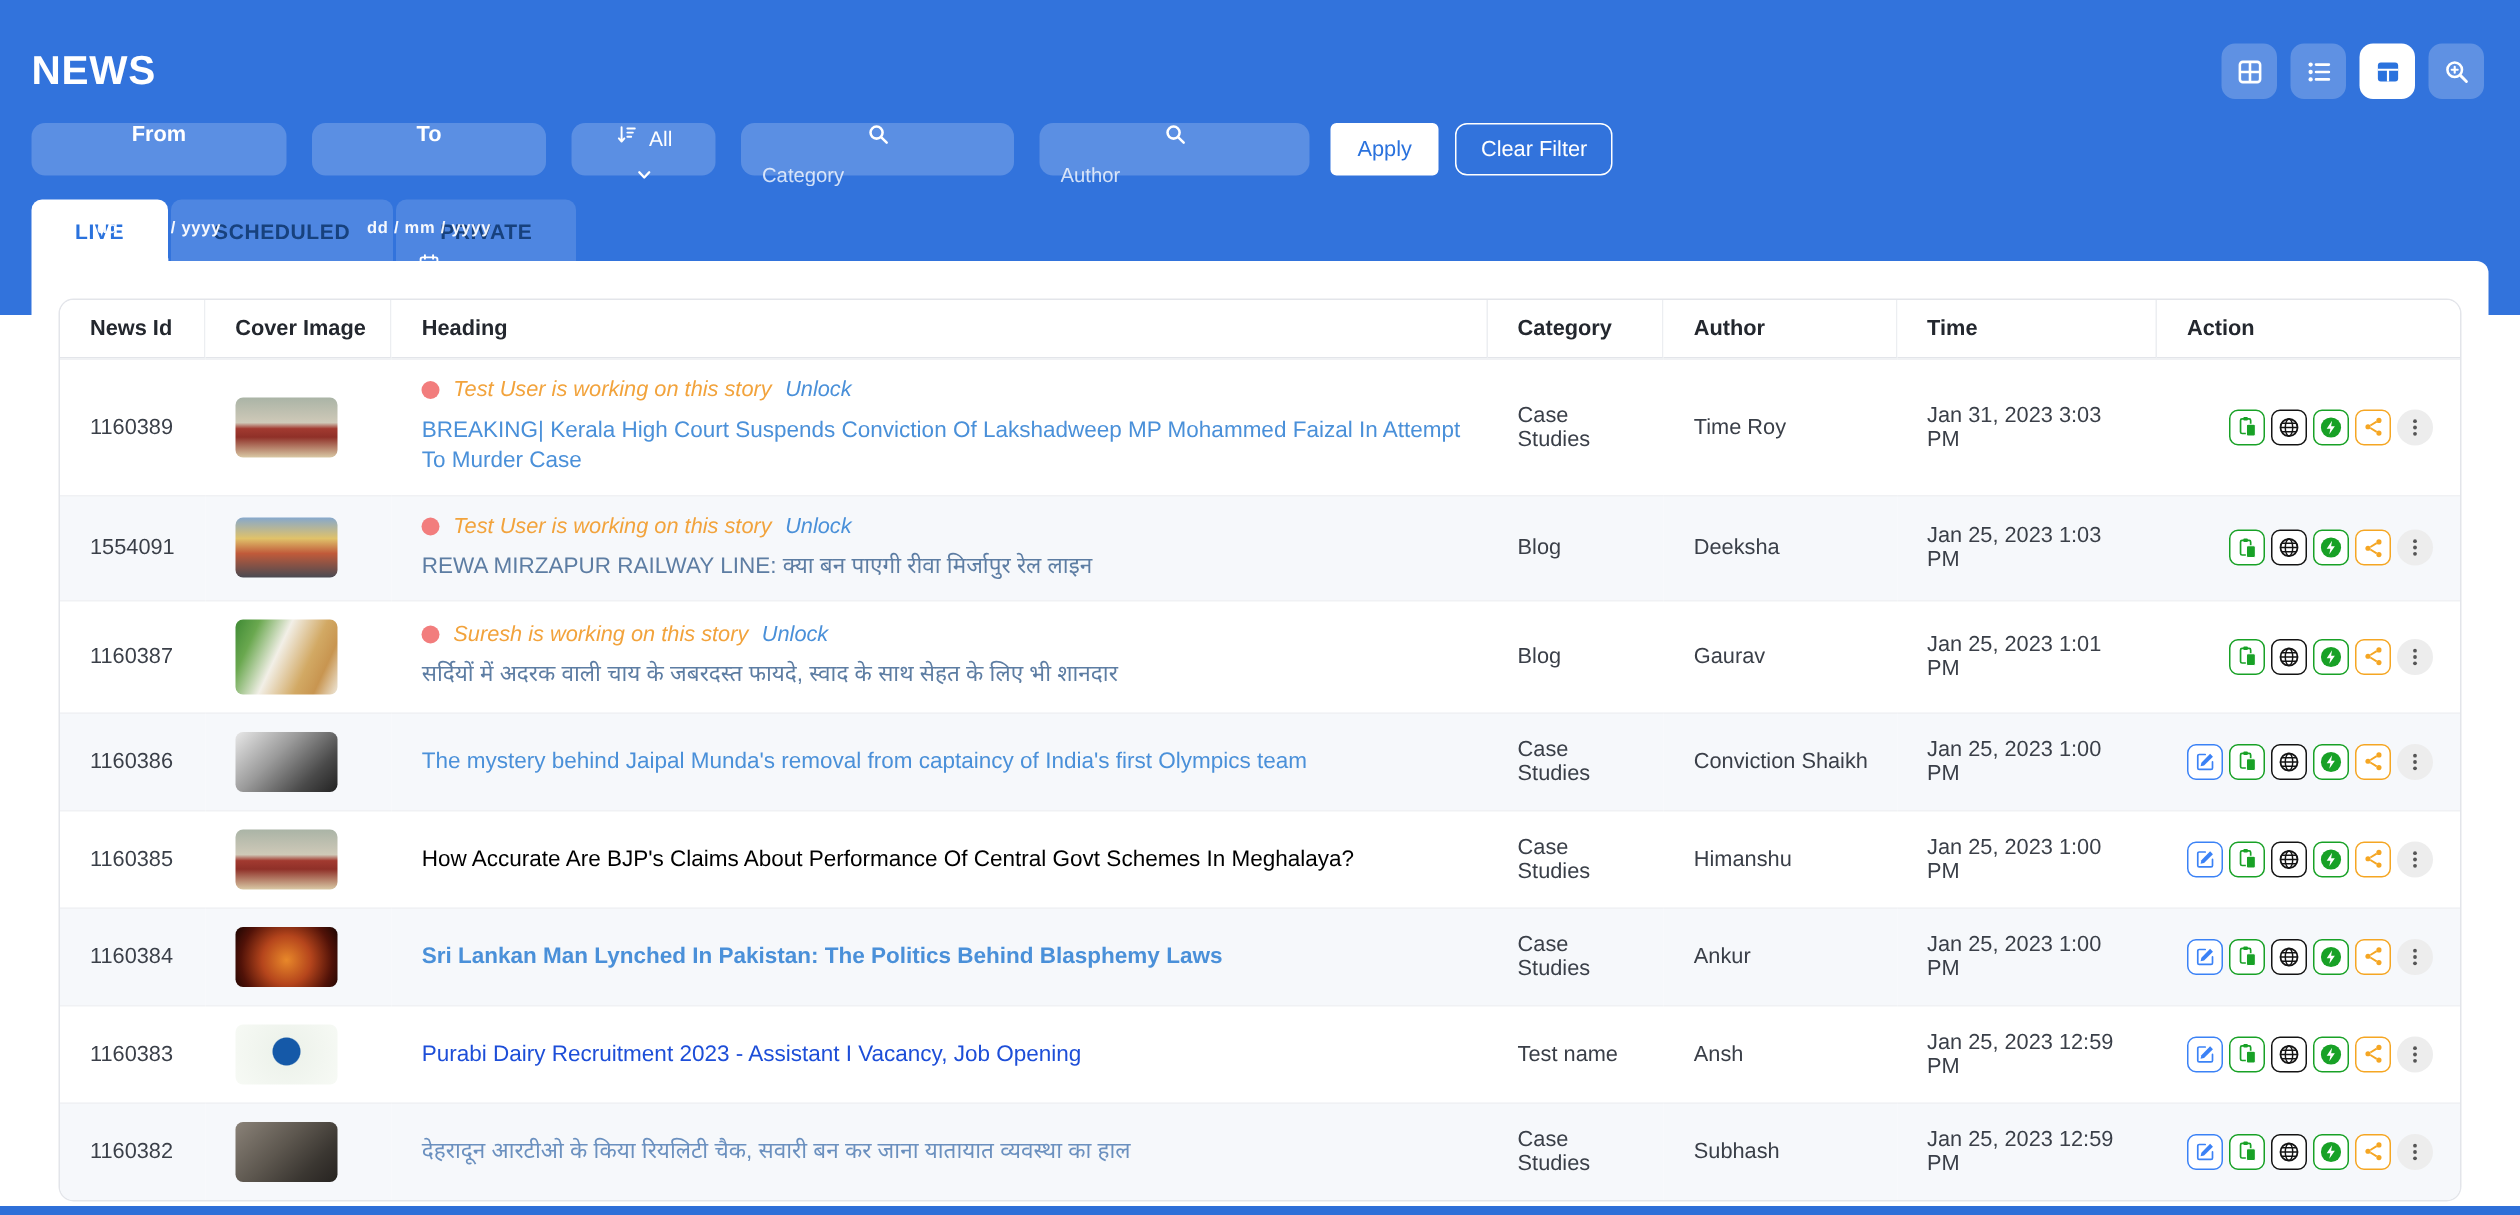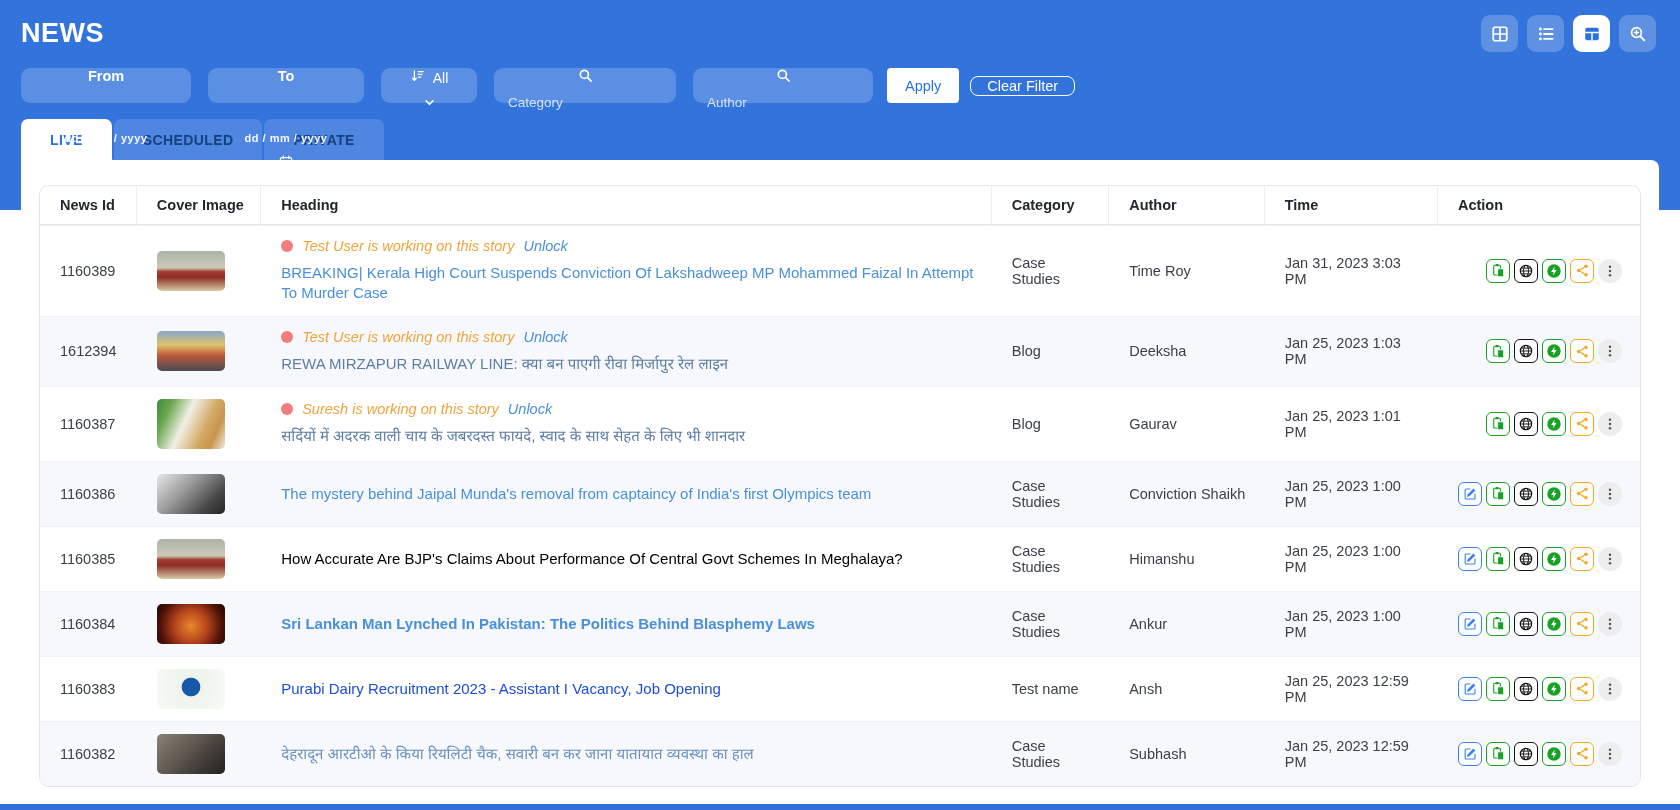--- a/index.html
+++ b/index.html
@@ -3,21 +3,21 @@
 <meta charset="utf-8">
 <style>
   * { box-sizing: border-box; }
   html,body { margin:0; padding:0; }
   body {
     width:1680px; height:810px; overflow:hidden; position:relative;
     font-family:"Liberation Sans","DejaVu Sans",sans-serif;
     background:#ffffff;
   }
   .blue-band { position:absolute; top:0; left:0; width:100%; height:210px; background:#3273dc; }
-  .top-area { position:relative; padding:0 24px 0 21px; }
+  .top-area { position:relative; padding:14px 24px 0 21px; }
 
   
   .app-header { display:flex; justify-content:space-between; align-items:center; padding-top:15px; height:52px; }
   .page-title { color:#fff; font-size:27px; font-weight:bold; letter-spacing:.5px; }
   .view-toolbar { display:flex; gap:9px; }
   .view-btn { width:37px; height:37px; border-radius:9px; border:none; cursor:pointer;
     background:rgba(255,255,255,.22); display:flex; align-items:center; justify-content:center; }
   .view-btn.active { background:#fff; }
   .view-btn svg { display:block; }
 
@@ -27,21 +27,21 @@
     display:flex; align-items:center; padding:0 12px; color:#fff; font-size:14px; gap:8px; cursor:pointer;flex-direction:column; }
   .date-label { font-weight:bold; font-size:14.5px; }
   .date-value { font-weight:bold; font-size:11px; letter-spacing:.5px; opacity:.95;margin-top:38px; }
   .date-ctl { gap:10px; }
   .sort-ctl { width:96px; justify-content:space-between; padding:0 11px; }
   .search-ctl input { border:none; outline:none; background:transparent; color:#fff; font-size:13.5px;
     font-family:inherit; width:100%; }
   .search-ctl input::placeholder { color:rgba(255,255,255,.78); }
   .btn-apply { height:35px; padding:0 18px; border:none; border-radius:4px; background:#fff;
     color:#2a72dd; font-size:14.5px; font-family:inherit; cursor:pointer; margin-left:-3px; }
-  .btn-clear { height:20px; padding:0 16px; border:1.5px solid #fff; border-radius:8px; background:transparent;
+  .btn-clear { height:35px; padding:0 16px; border:1.5px solid #fff; border-radius:8px; background:transparent;
     color:#fff; font-size:14.5px; font-family:inherit; cursor:pointer; margin-left:-6px; }
 
   
   .tabs { display:flex; gap:2px; margin-top:16px; }
   .tab { height:41px; padding:0 29px; border:none; border-radius:7px 7px 0 0; cursor:pointer;
     background:rgba(255,255,255,.14); color:#17417d; font-weight:bold; font-size:14px;
     letter-spacing:.4px; font-family:inherit; display:flex; align-items:center; }
   .tab.active { background:#fff; color:#2a72dd; }
 
   
@@ -255,21 +255,21 @@
                   <circle cx="10" cy="4" r="1.8" fill="#555"></circle>
                   <circle cx="10" cy="10" r="1.8" fill="#555"></circle>
                   <circle cx="10" cy="16" r="1.8" fill="#555"></circle>
                 </svg>
               </button>
             </div>
     </td>
   </tr>
 
   <tr>
-    <td>1612394</td>
+    <td>1554091</td>
     <td>
       <div class="cover" style="background: linear-gradient(rgb(134, 168, 204) 0%, rgb(224, 194, 106) 35%, rgb(192, 90, 58) 60%, rgb(74, 74, 82) 100%);"></div>
     </td>
     <td>
       <div class="lock-line">
         <span class="lock-dot"></span>
         <span class="lock-text">Test User is working on this story</span>
         <a class="unlock-link">Unlock</a>
       </div>
       <a class="heading-link" style="color: rgb(93, 125, 163);">REWA MIRZAPUR RAILWAY LINE: क्या बन पाएगी रीवा मिर्जापुर रेल लाइन</a>

